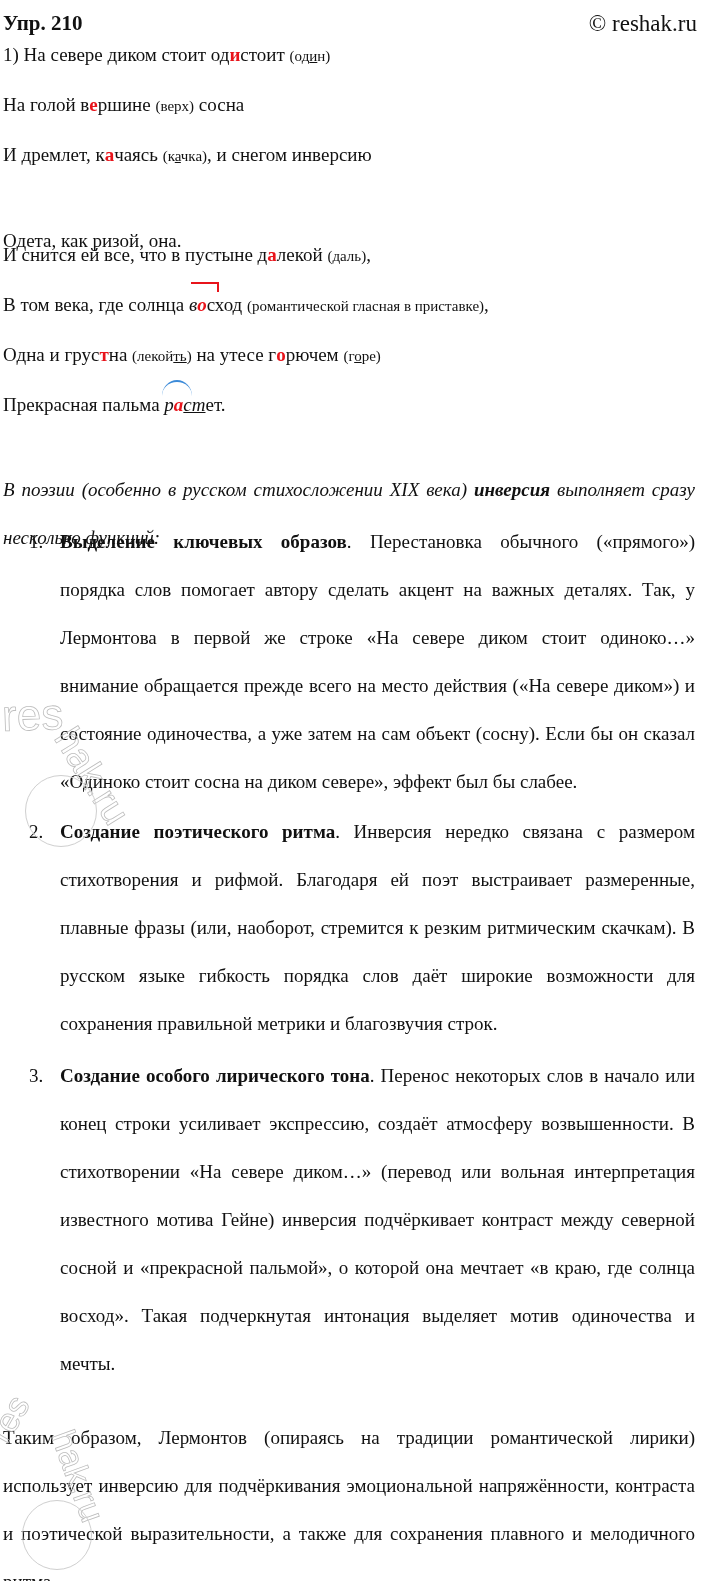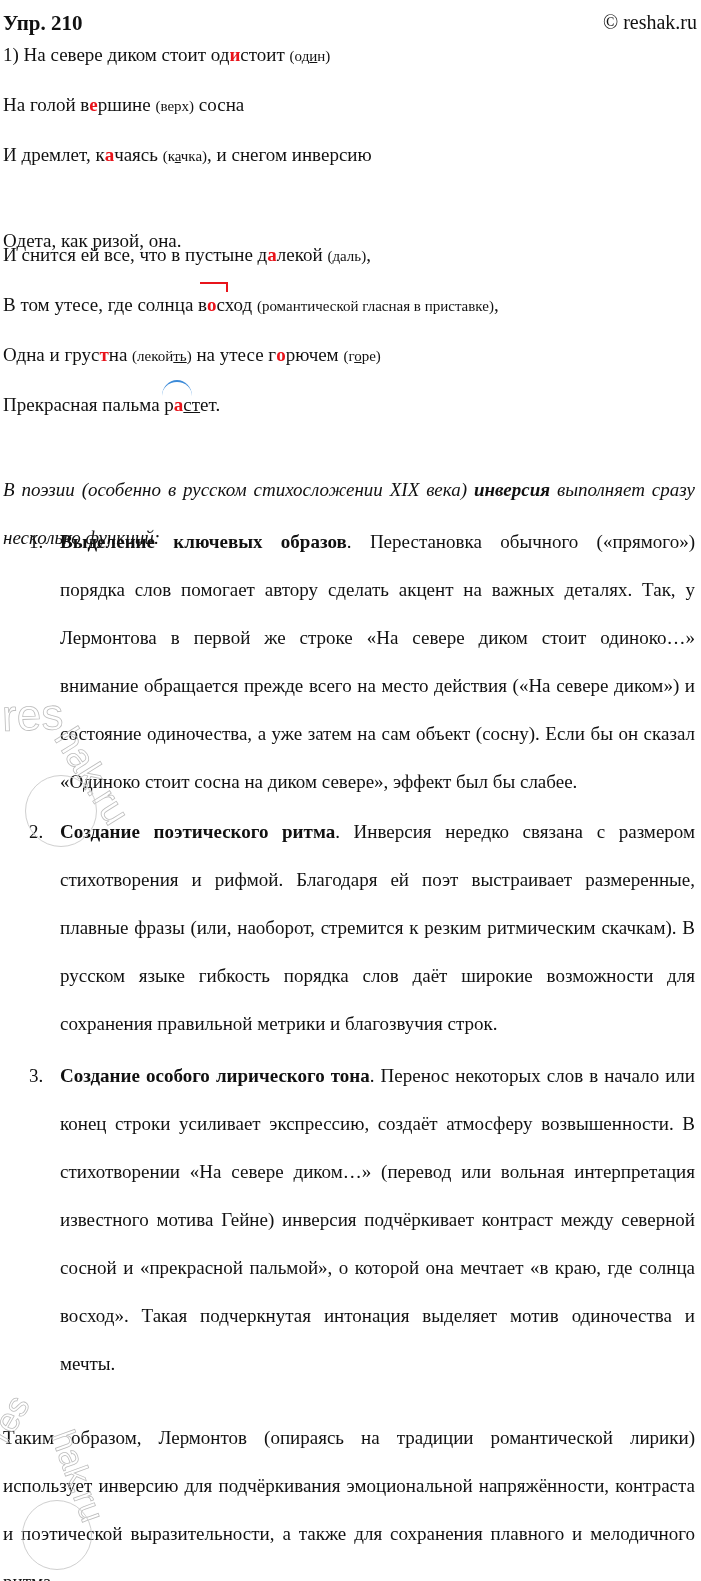--- a/index.html
+++ b/index.html
@@ -2,26 +2,26 @@
 <html><head>
 <meta charset="utf-8">
 <style>
   html, body { margin:0; padding:0; background:#ffffff; }
   body {
     width:701px; height:1581px; position:relative; overflow:hidden;
     font-family:"Liberation Serif", serif; color:#111; font-size:19px;
   }
   .hdr { position:absolute; top:11px; left:0; right:0; height:26px; }
   .hdr .title { position:absolute; left:3px; top:0; font-weight:bold; font-size:21px; }
-  .hdr .copy { position:absolute; right:4px; top:0; font-size:20px; }
+  .hdr .copy { position:absolute; right:4px; top:0; font-size:23px; }
   .verse { position:absolute; left:3px; font-size:19px; white-space:nowrap; }
   .small { font-size:15px;margin-top:40px; }
   .red { color:#e8141b; font-weight:bold; }
   .u { text-decoration:underline; }
-  .mark { position:relative; display:inline-block; }
+  .mark { position:relative; display:inline-block;font-style:italic; }
   .prefix-mark { position:absolute; left:2px; top:-12px; width:26px; height:8px;
     border-top:2px solid #e8141b; border-right:2px solid #e8141b; }
   .arc-mark { position:absolute; left:-2px; top:-14px; width:30px; height:14px;
     border-top:2px solid #3b8ad8; border-radius:50% 50% 0 0 / 100% 100% 0 0; }
   .para { position:absolute; left:3px; right:6px; text-align:justify; line-height:48px; font-size:19px; }
   .para b { font-weight:bold; }
   ol.list { position:absolute; left:0; right:6px; margin:0; padding:0; list-style:none; }
   ol.list li { position:relative; padding-left:60px; text-align:justify; line-height:48px; font-size:19px; }
   ol.list li .num { position:absolute; left:29px; top:0; }
   .wm { position:absolute; pointer-events:none; color:transparent; -webkit-text-stroke:0.8px #bdbdbd;
@@ -35,21 +35,21 @@
   <span class="title">Упр. 210</span>
   <span class="copy">© reshak.ru</span>
 </div>
 
 <div id="verse-container">
     <div class="verse" style="top: 44px;"><span>1) На севере диком стоит од</span><span class="red">и</span><span>стоит </span><span class="small">(од</span><span class="small u">и</span><span class="small">н)</span></div>
     <div class="verse" style="top: 94px;"><span>На голой в</span><span class="red">е</span><span>ршине </span><span class="small">(верх)</span><span> сосна</span></div>
     <div class="verse" style="top: 144px;"><span>И дремлет, к</span><span class="red">а</span><span>чаясь </span><span class="small">(к</span><span class="small u">а</span><span class="small">чка)</span><span>, и снегом инверсию</span></div>
     <div class="verse" style="top: 194px; margin-top: 36px;"><span>Одета, как ризой, она.</span></div>
     <div class="verse" style="top: 244px;"><span>И снится ей все, что в пустыне д</span><span class="red">а</span><span>лекой </span><span class="small">(даль)</span><span>,</span></div>
-    <div class="verse" style="top: 294px;"><span>В том утесе, где солнца </span><span class="mark"><span>в</span><span class="red">о</span><span class="prefix-mark"></span></span><span>сход </span><span class="small">(романтической гласная в приставке)</span><span>,</span></div>
+    <div class="verse" style="top: 294px;"><span>В том века, где солнца </span><span class="mark"><span>в</span><span class="red">о</span><span class="prefix-mark"></span></span><span>сход </span><span class="small">(романтической гласная в приставке)</span><span>,</span></div>
     <div class="verse" style="top: 344px;"><span>Одна и грус</span><span class="red">т</span><span>на </span><span class="small">(лекой</span><span class="small u">ть</span><span class="small">)</span><span> на утесе г</span><span class="red">о</span><span>рючем </span><span class="small">(г</span><span class="small u">о</span><span class="small">ре)</span></div>
     <div class="verse" style="top: 394px;"><span>Прекрасная пальма </span><span class="mark"><span>р</span><span class="red">а</span><span class="u">ст</span><span class="arc-mark"></span></span><span>ет.</span></div>
   </div>
 
 <div class="para" style="top:466px;font-style:italic;">
   <span>В поэзии (особенно в русском стихосложении XIX века) </span><b>инверсия</b><span> выполняет сразу несколько функций:</span>
 </div>
 
 <ol class="list" style="top:518px;">
   <li style="margin-bottom:2px;">

